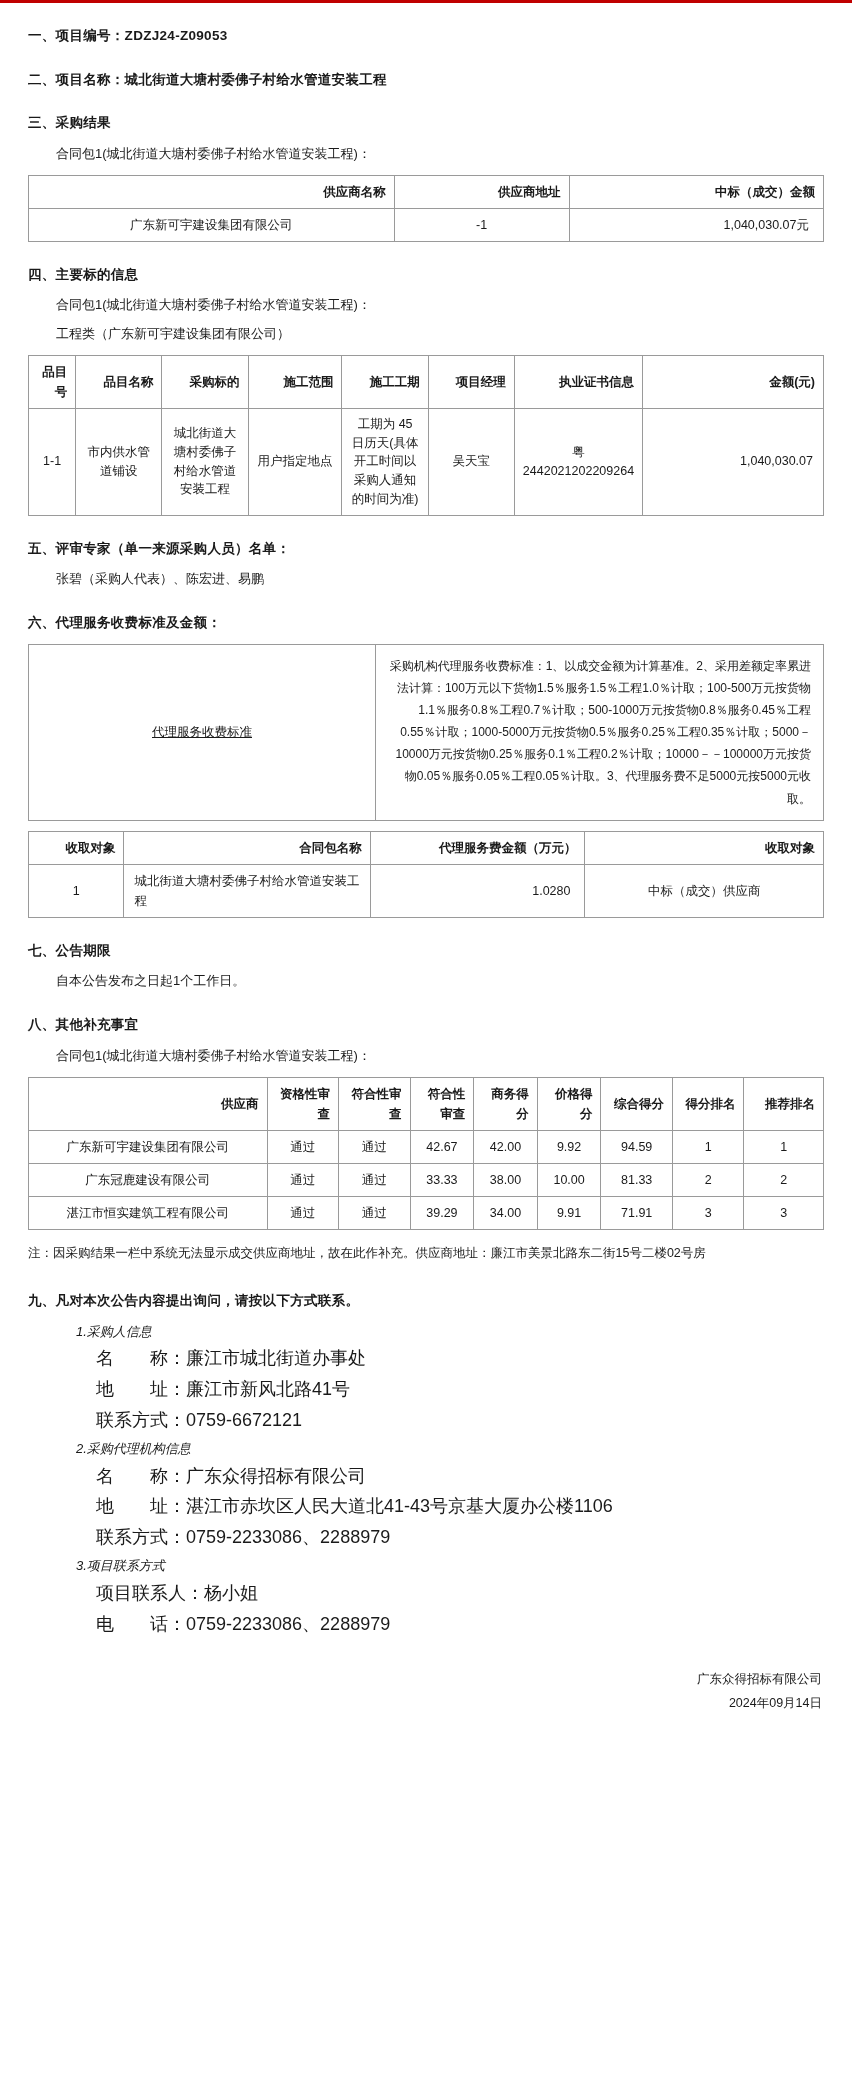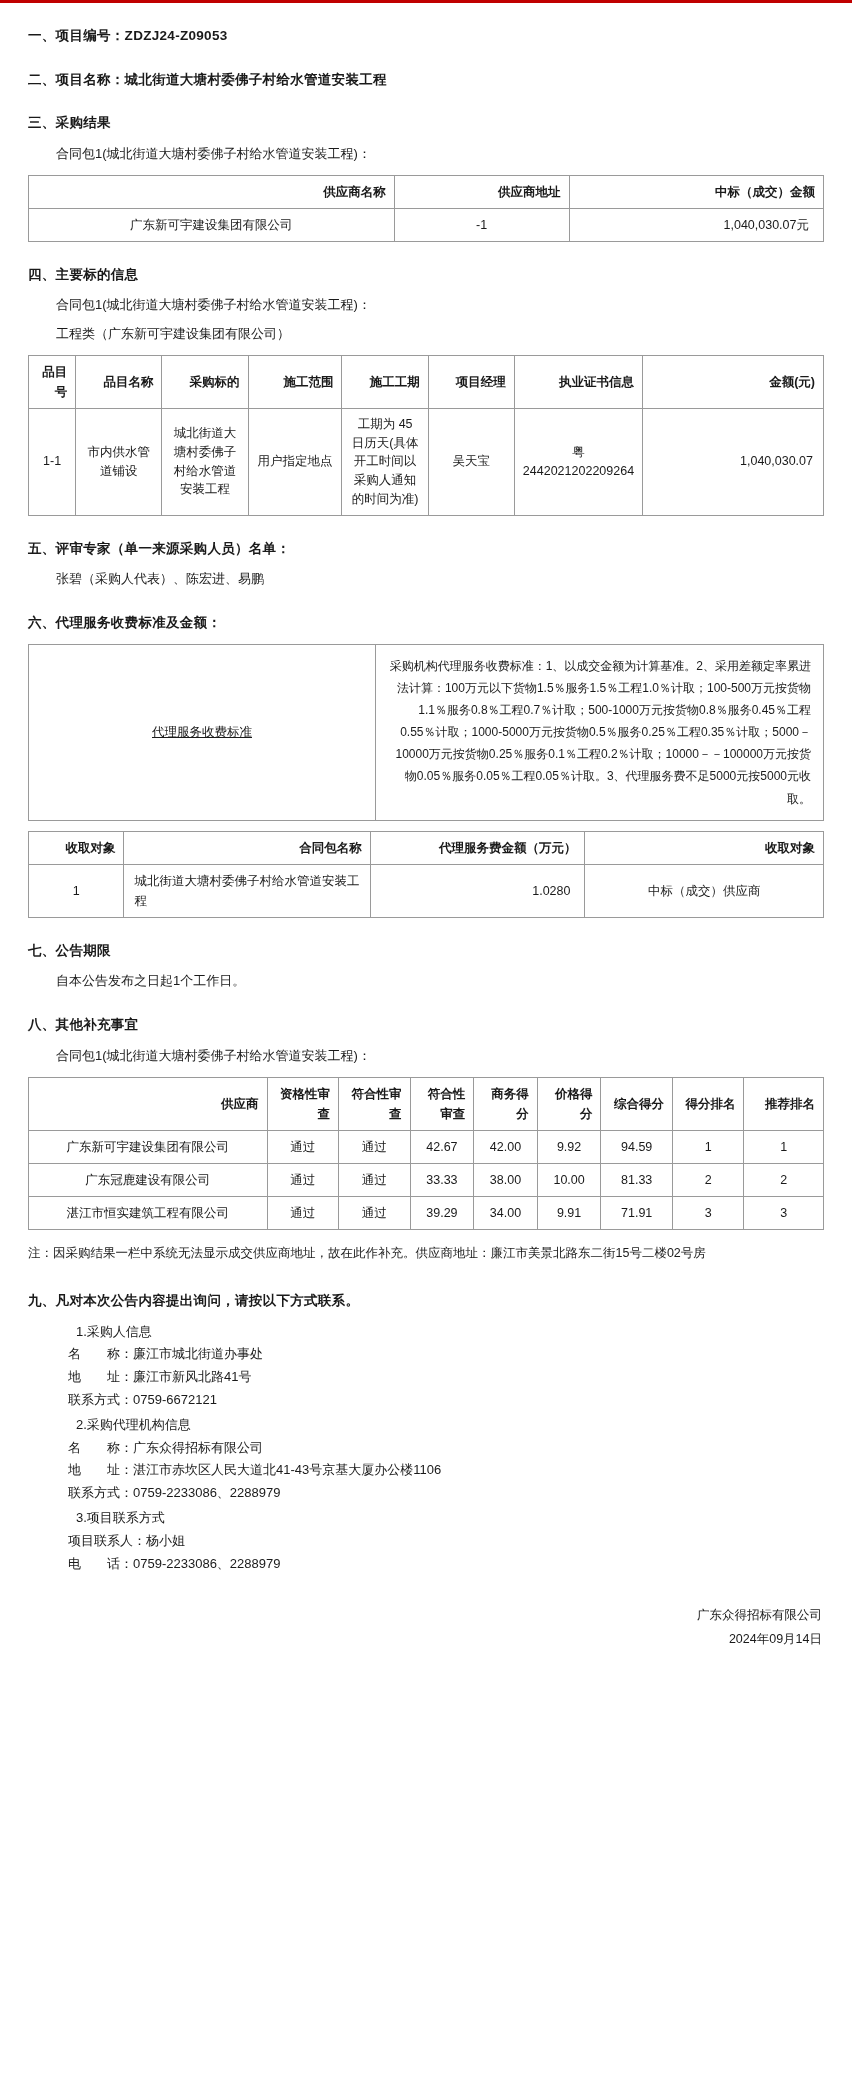--- a/index.html
+++ b/index.html
@@ -37,24 +37,25 @@
   .indent1 {
     margin-left: 56px;
     font-size: 13px;
     margin-top: 8px;
     margin-bottom: 8px;
   }
   .indent2 {
     margin-left: 76px;
     font-size: 13px;
     margin-top: 4px;
+    font-style: italic;
   }
   .indent3 {
-    margin-left: 68px;
-    font-size: 13px;
+    margin-left: 96px;
+    font-size: 18px;
     margin-top: 2px;
   }
   table {
     border-collapse: collapse;
     margin: 10px 0 10px 28px;
     width: 796px;
     font-size: 12.5px;
   }
   table th, table td {
     border: 1px solid #9a9a9a;

